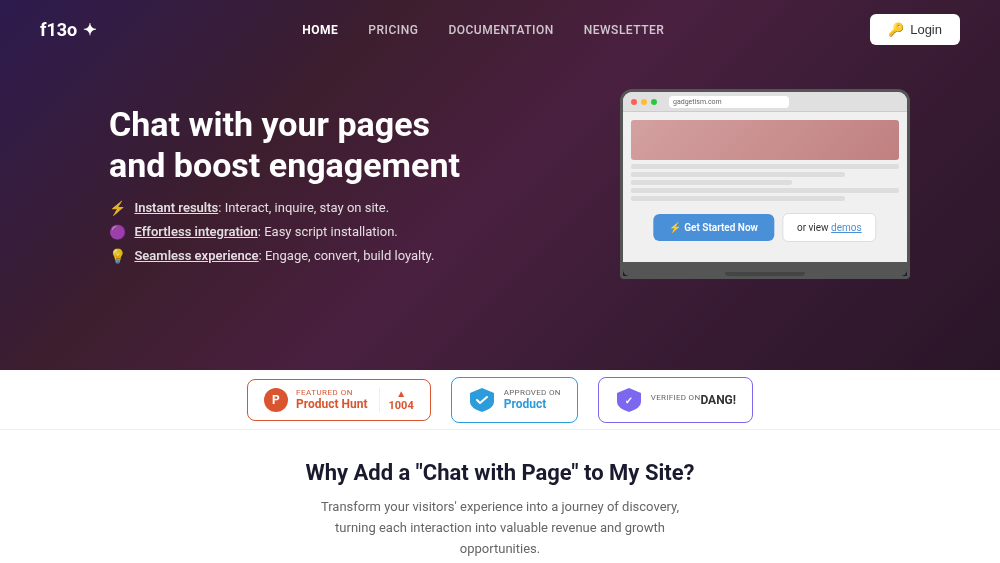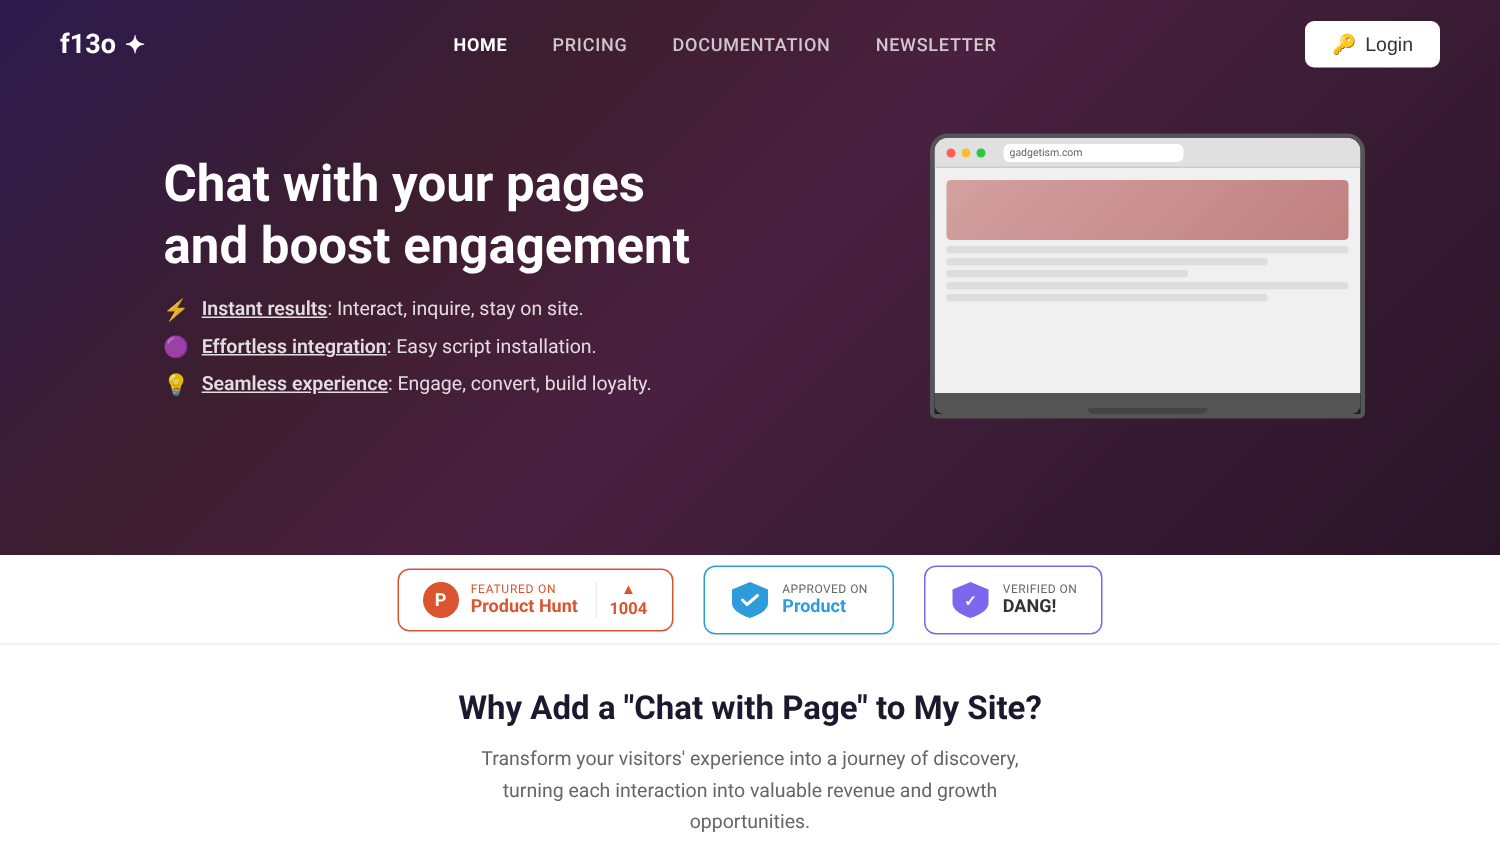--- a/index.html
+++ b/index.html
@@ -365,21 +365,21 @@
       font-weight: 700;
       color: #2d9cdb;
     }
 
     .badge-dang {
       border-color: #7b68ee;
     }
 
     .badge-dang-text {
       display: flex;
-      flex-direction: column;
+      flex-direction: row;
       justify-content: space-between;
     }
 
     .badge-dang-verified {
       font-size: 8px;
       color: #666;
       text-transform: uppercase;
       letter-spacing: 0.3px;
     }
 
@@ -465,20 +465,29 @@
           <div class="screen-body">
             <div class="screen-img-placeholder"></div>
             <div class="screen-text-lines">
               <div class="screen-line full"></div>
               <div class="screen-line medium"></div>
               <div class="screen-line short"></div>
               <div class="screen-line full"></div>
               <div class="screen-line medium"></div>
             </div>
 
+            <div class="chat-widget">
+              <div class="cta-get-started">
+                <span>⚡ Get Started Now</span>
+              </div>
+              <div class="cta-or-view">
+                <span>or view</span>
+                <span class="demo-link">demos</span>
+              </div>
+            </div>
           </div>
         </div>
         <div class="laptop-base"></div>
       </div>
     </div>
   </div>
 </div>
 
 <div class="badges-section">
 

